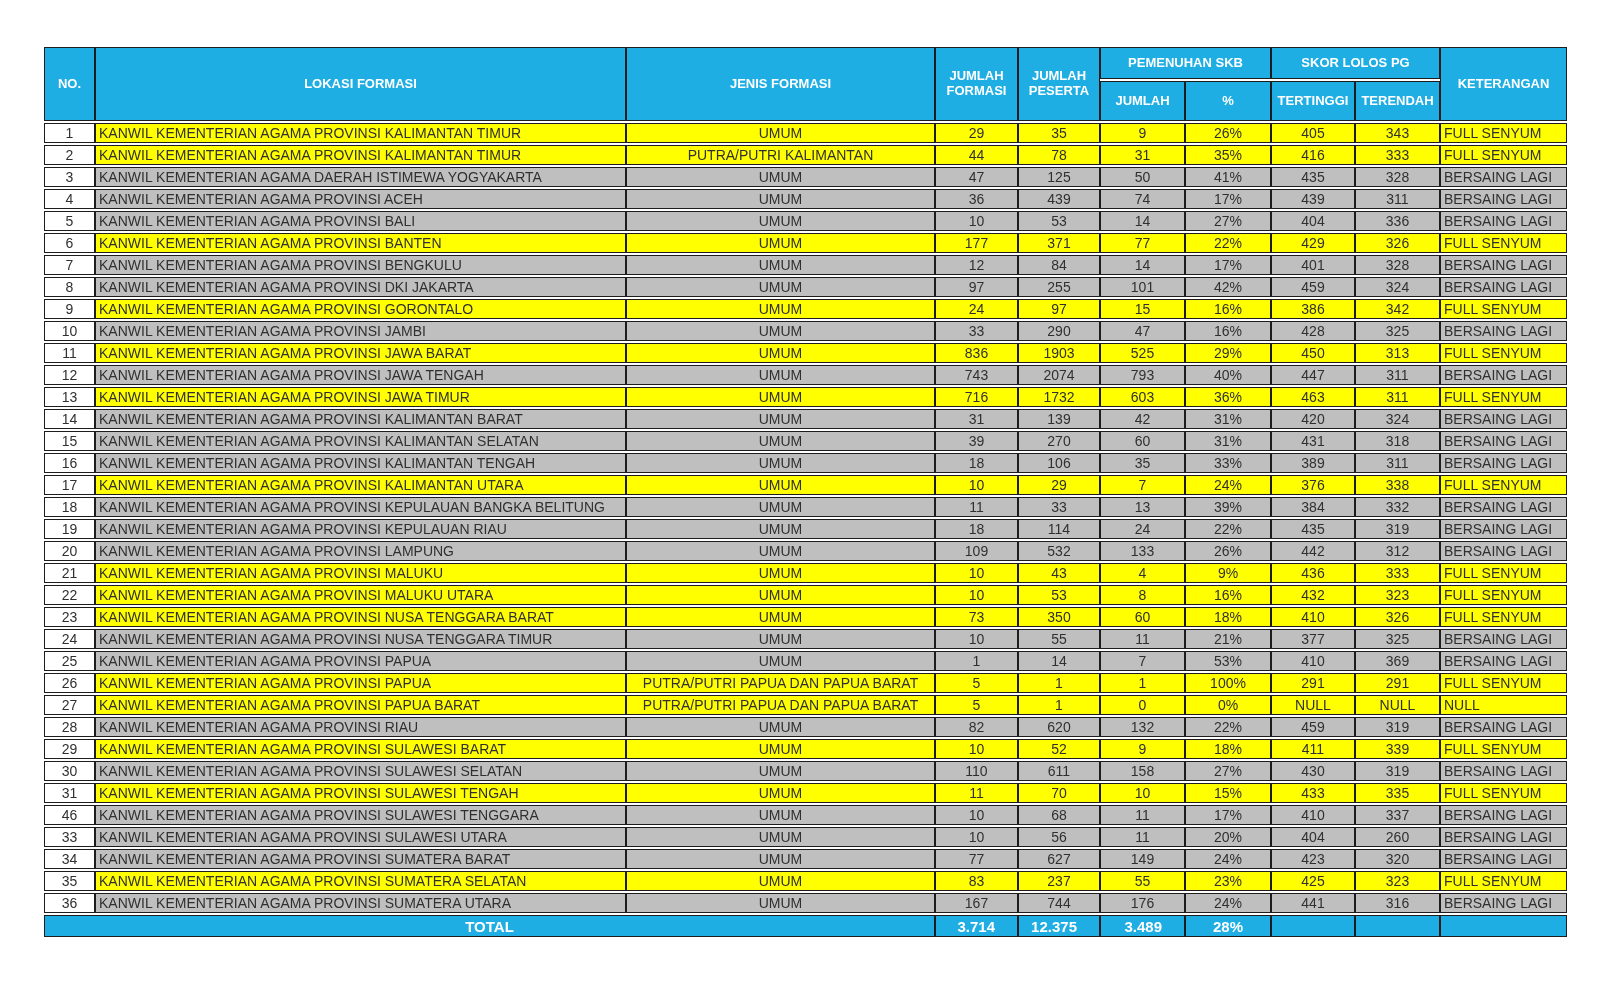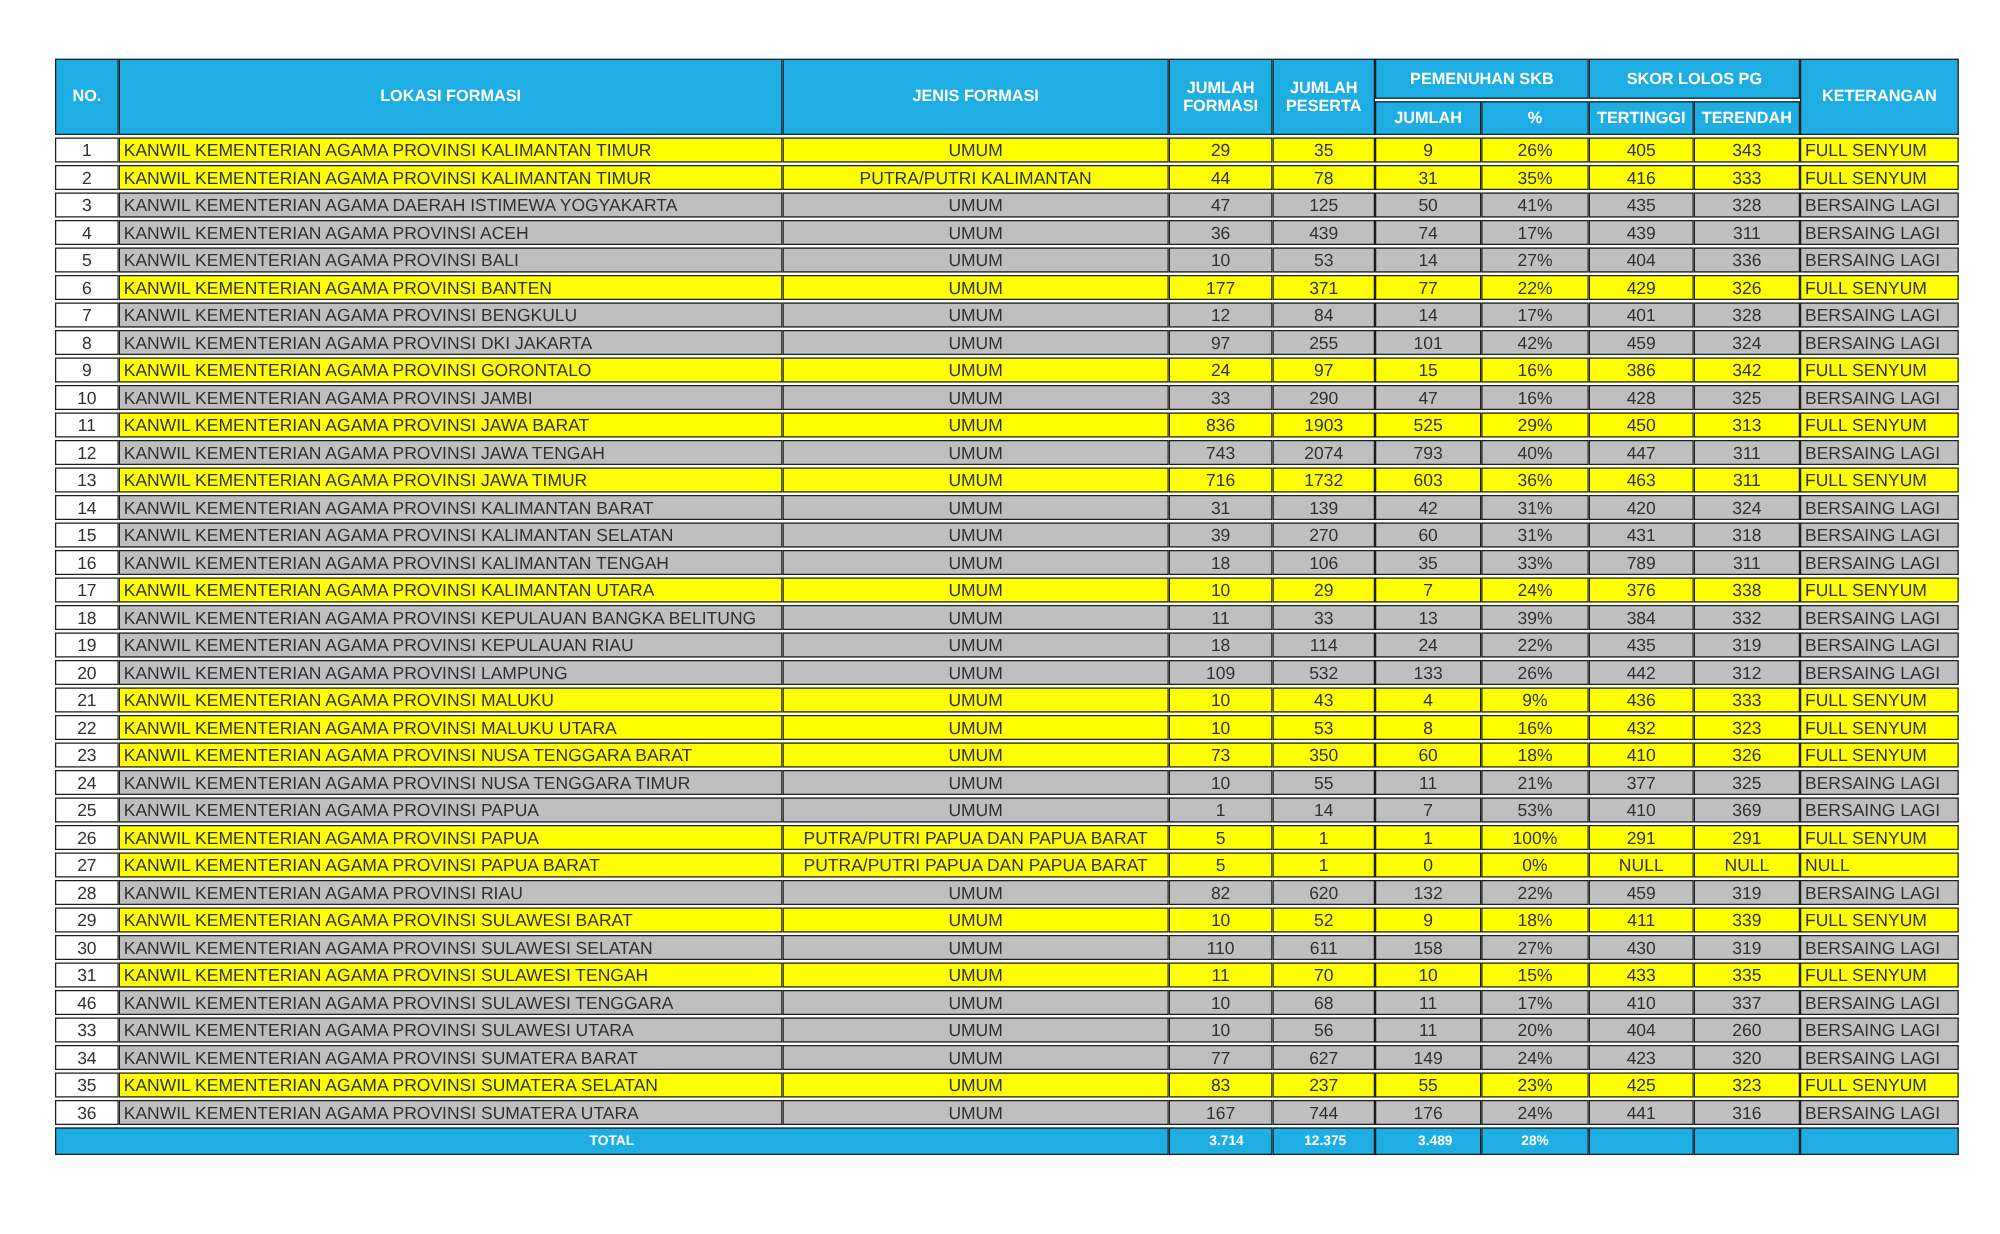--- a/index.html
+++ b/index.html
@@ -14,31 +14,31 @@
   }
   th,td{
     border:1px solid #1d1d1d;box-sizing:border-box;overflow:hidden;
     white-space:nowrap;padding:0 2px;
   }
   thead th{
     background:#1eaee4;color:#ffffff;font-weight:bold;font-size:13px;
     white-space:normal;line-height:1.15;text-align:center;vertical-align:middle;
   }
   thead tr.group-row th{height:32px;}
-  thead tr.sub-row th{height:27px;}
+  thead tr.sub-row th{height:40px;}
   tbody td{
     height:19px;font-size:14px;line-height:18px;color:#303030;
     text-align:center;vertical-align:middle;
   }
   td.left{text-align:left;padding-left:3px;}
   tr.yellow td{background:#ffff00;}
   tr.gray td{background:#bfbfbf;}
   tbody td.no-cell{background:#ffffff;}
   tfoot td{
-    background:#1eaee4;color:#ffffff;font-weight:bold;font-size:11px;
+    background:#1eaee4;color:#ffffff;font-weight:bold;font-size:15px;
     height:22px;vertical-align:middle;text-align:center;
   }
   tfoot td.num{text-align:right;padding-right:22px;}
 </style>
 </head>
 <body>
 
 <div class="table-wrap">
   <table>
     <colgroup>
@@ -253,21 +253,21 @@
     <td class="left">BERSAING LAGI</td>
   </tr>
         <tr class="gray">
     <td class="no-cell">16</td>
     <td class="left">KANWIL KEMENTERIAN AGAMA PROVINSI KALIMANTAN TENGAH</td>
     <td>UMUM</td>
     <td>18</td>
     <td>106</td>
     <td>35</td>
     <td>33%</td>
-    <td>789</td>
+    <td>389</td>
     <td>311</td>
     <td class="left">BERSAING LAGI</td>
   </tr>
         <tr class="yellow">
     <td class="no-cell">17</td>
     <td class="left">KANWIL KEMENTERIAN AGAMA PROVINSI KALIMANTAN UTARA</td>
     <td>UMUM</td>
     <td>10</td>
     <td>29</td>
     <td>7</td>

